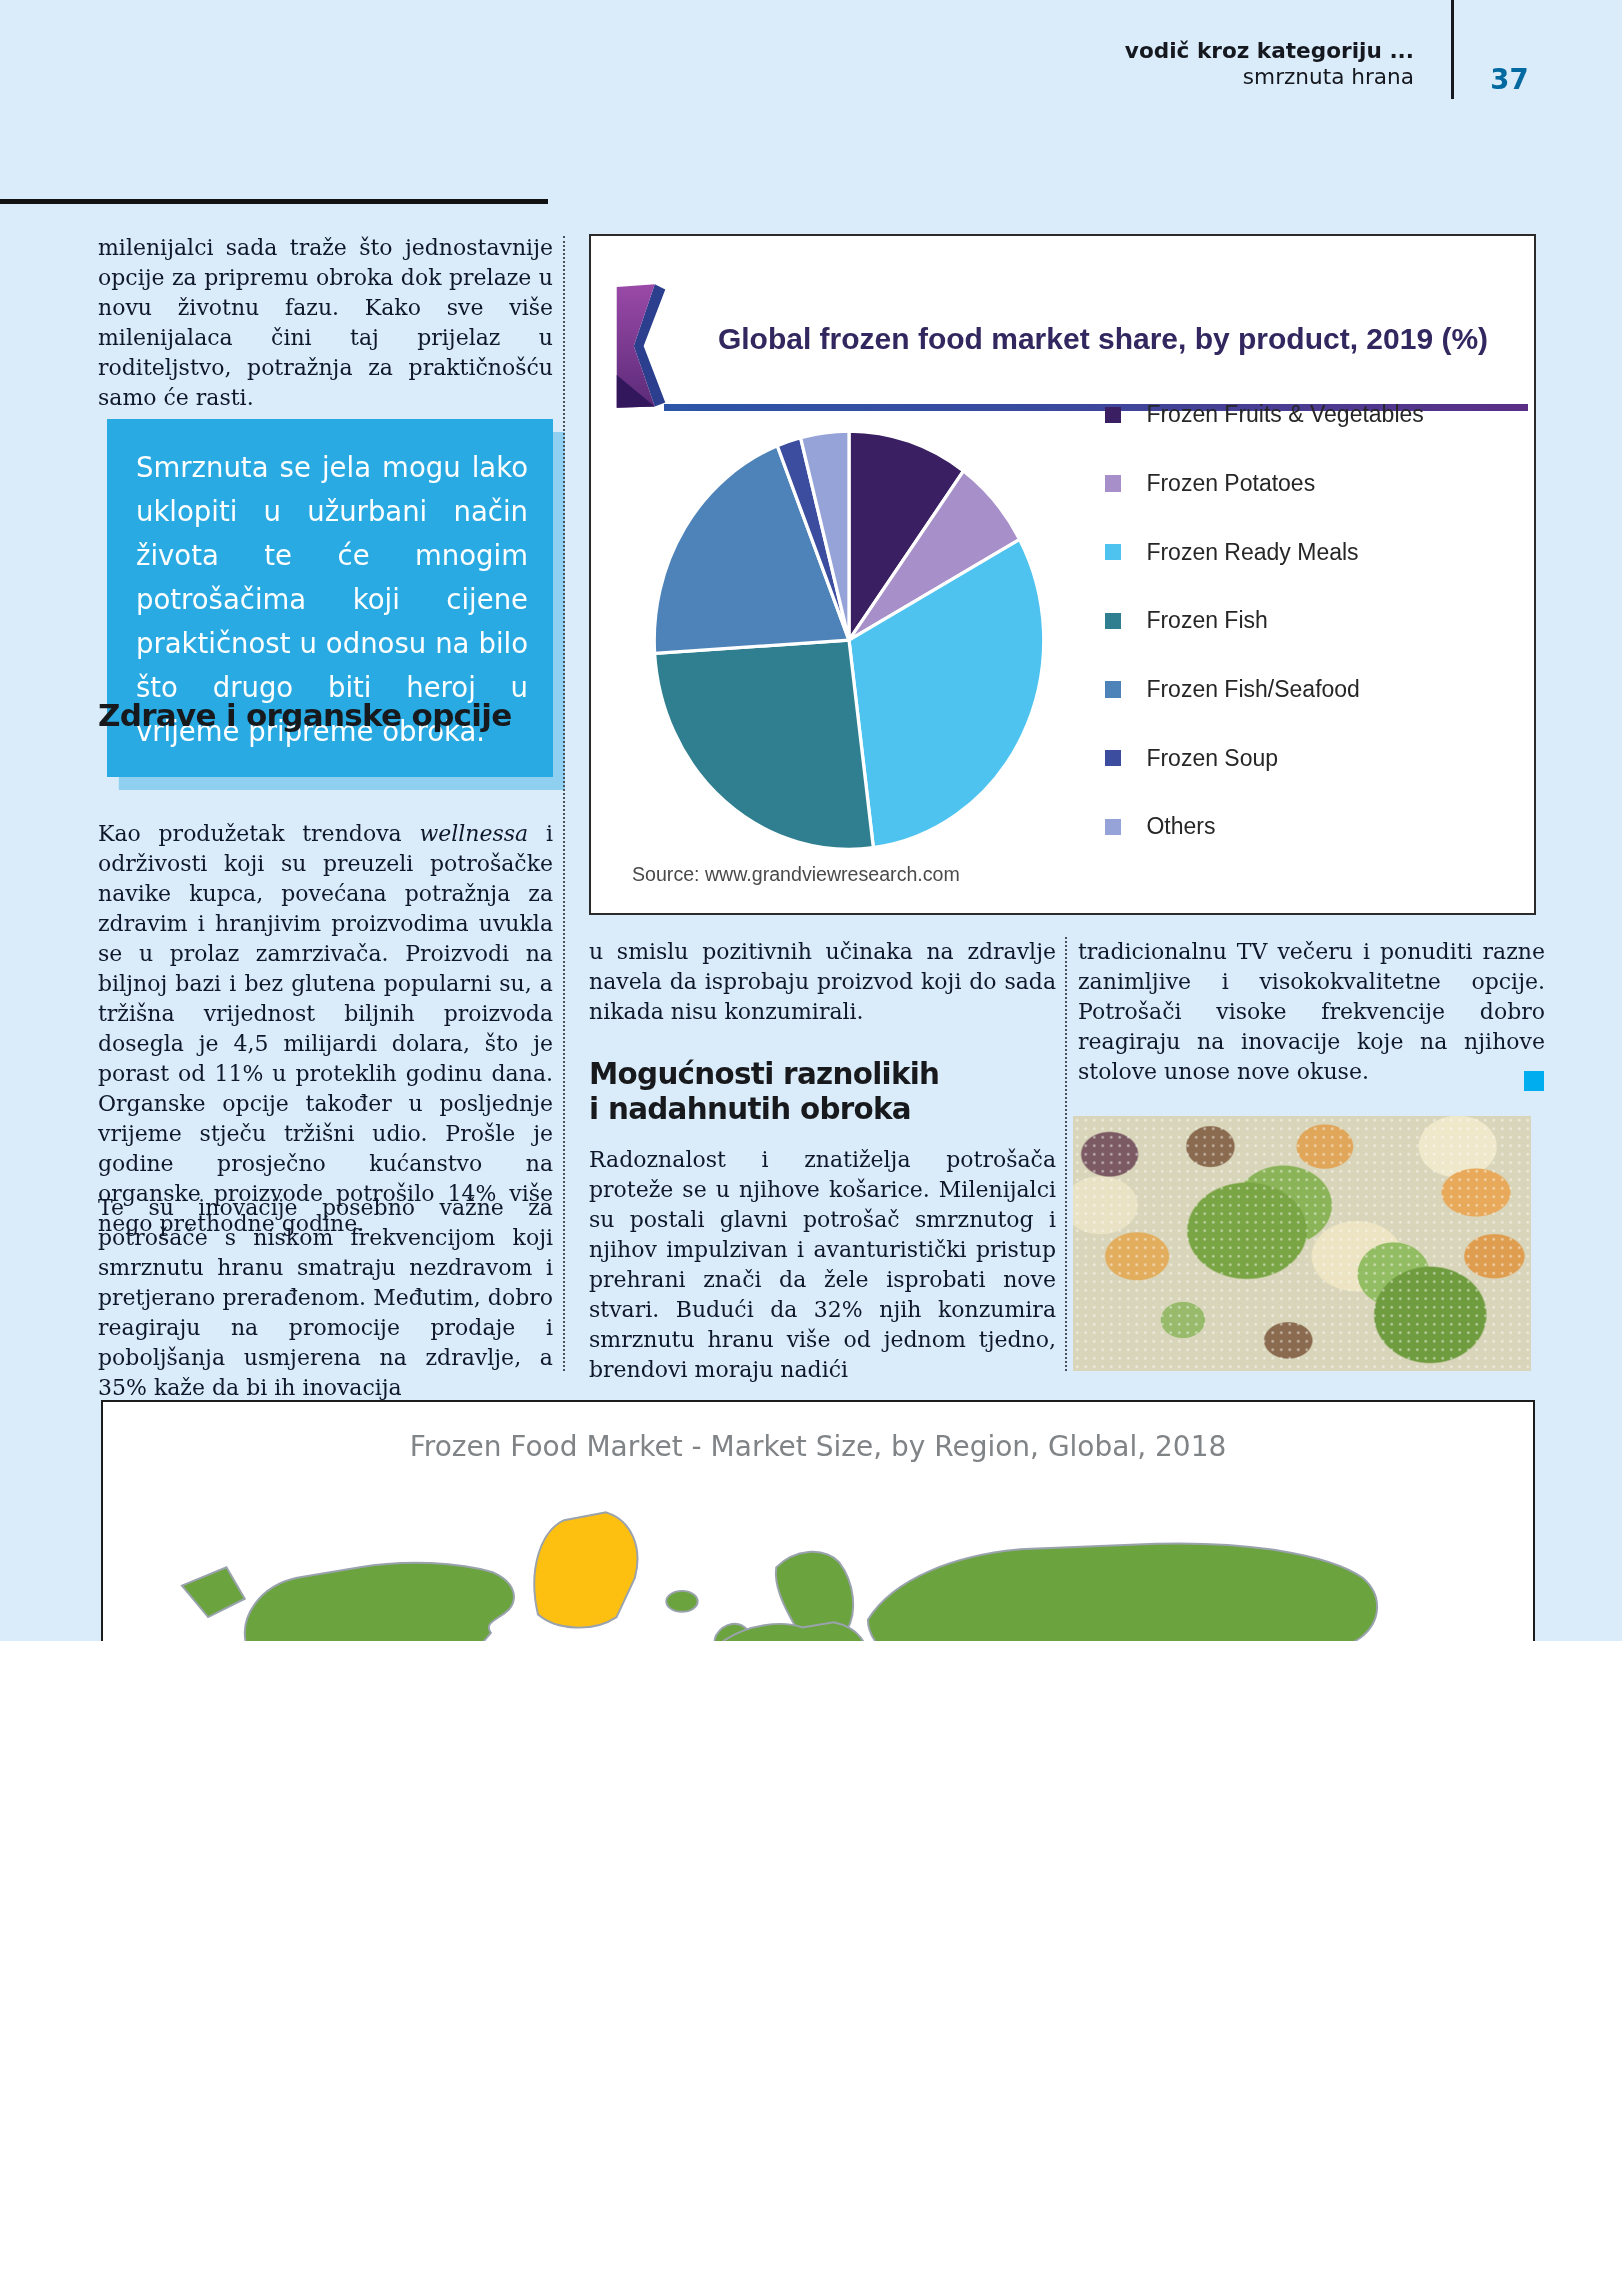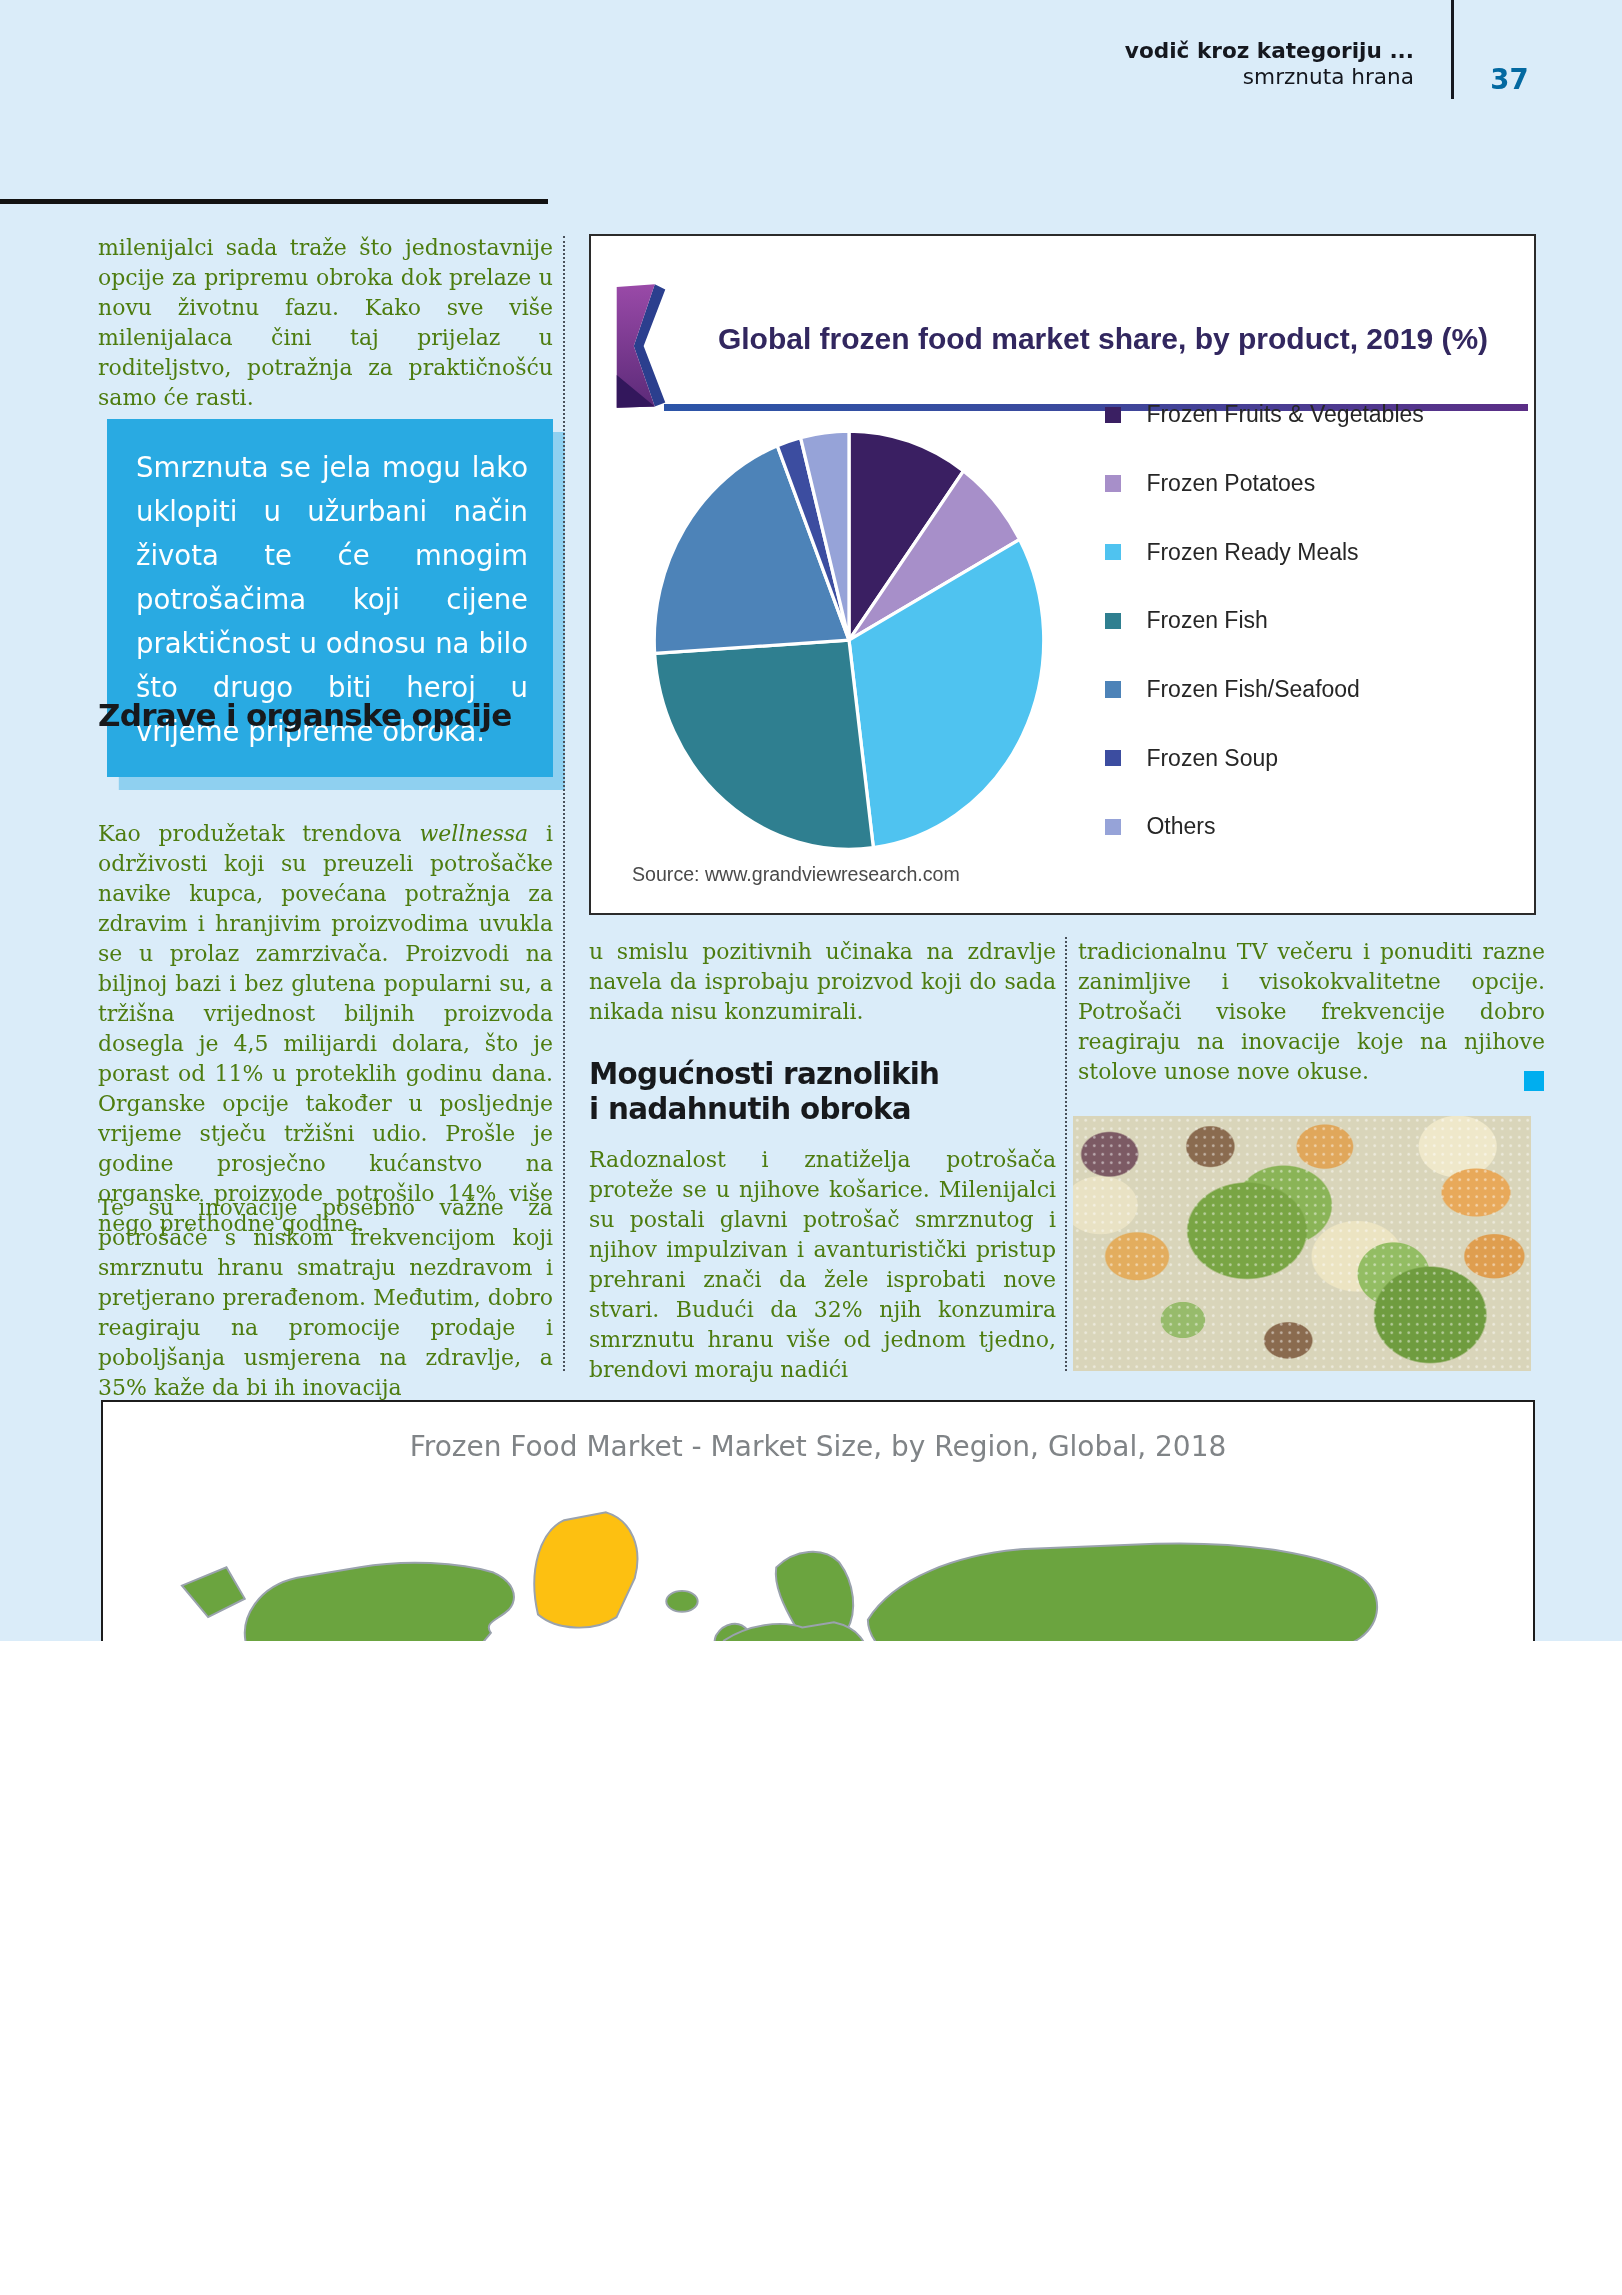--- a/index.html
+++ b/index.html
@@ -10,21 +10,21 @@
   .header-block{position:absolute;top:38px;right:209px;text-align:right;
                 font-family:"DejaVu Sans",sans-serif;line-height:26px;color:#15181f;}
   .kicker{font-weight:700;font-size:21.6px;}
   .subtitle{font-weight:400;font-size:21.6px;}
   .header-divider{position:absolute;left:1451px;top:0;width:3.3px;height:99px;background:#15181f;}
   .page-num{position:absolute;left:1478px;top:63px;width:63px;text-align:center;
             font-family:"DejaVu Sans",sans-serif;font-weight:700;font-size:27.5px;color:#0369a1;}
   .top-rule{position:absolute;left:0;top:199px;width:548px;height:4.6px;background:#121212;}
 
   
-  .bodytext{font-size:22px;line-height:30px;text-align:justify;color:#4d7c0f;}
+  .bodytext{font-size:22px;line-height:30px;text-align:justify;color:#0f172a;}
   .col-left{position:absolute;left:98px;top:233px;width:455px;}
   .col-mid{position:absolute;left:589px;top:937px;width:467px;}
   .col-right{position:absolute;left:1078px;top:937px;width:467px;}
   .col-mid p, .col-right p, .col-left p{margin:0;}
 
   .callout{position:absolute;left:107px;top:419px;width:446px;box-sizing:border-box;
            padding:26px 25px 23.6px 29px;background:#29aae2;box-shadow:11.8px 13px 0 #8fd0f0;
            font-family:"DejaVu Sans",sans-serif;font-size:27.5px;line-height:44px;
            color:#ffffff;text-align:justify;}
   .h-left{position:absolute;left:98px;top:697px;margin:0;

